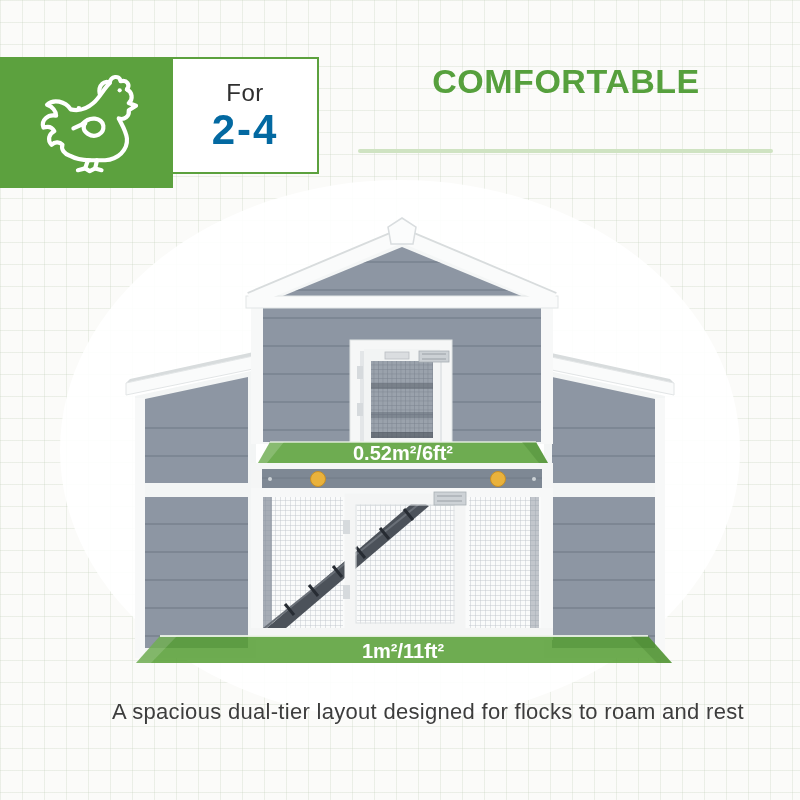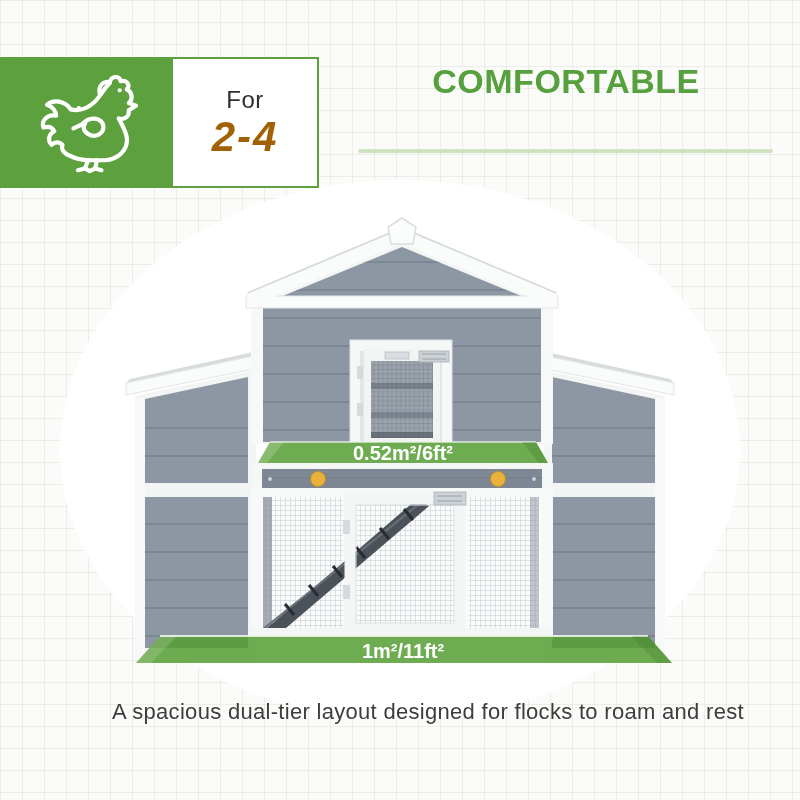--- a/index.html
+++ b/index.html
@@ -8,24 +8,24 @@
     position:relative;width:800px;height:800px;
     background-color:#fbfbf9;
     background-image:
       linear-gradient(to right, rgba(198,210,188,0.30) 1px, transparent 1px),
       linear-gradient(to bottom, rgba(198,210,188,0.30) 1px, transparent 1px);
     background-size:22px 22px;
   }
   
   .badge{position:absolute;left:0;top:57px;height:131px;display:flex;}
   .badge-icon-box{width:173px;height:131px;background:#5ca13e;display:flex;align-items:center;justify-content:center;}
-  .badge-text-box{width:146px;height:131px;background:#ffffff;border:2px solid #5ca13e;border-left:none;
+  .badge-text-box{width:146px;height:117px;background:#ffffff;border:2px solid #5ca13e;border-left:none;
     box-sizing:border-box;display:flex;flex-direction:column;align-items:center;justify-content:center;gap:1px;}
   .badge-prefix,.badge-suffix{font-size:24px;color:#2f2f2f;letter-spacing:0.5px;}
-  .badge-range{font-size:42px;font-weight:bold;color:#a16207;letter-spacing:2px;line-height:1.05;font-style:italic;}
+  .badge-range{font-size:42px;font-weight:bold;color:#0369a1;letter-spacing:2px;line-height:1.05;}
   
   .heading{position:absolute;left:370px;top:62px;width:392px;text-align:center;
     font-size:34px;font-weight:bold;color:#56a03d;line-height:1.14;letter-spacing:0.5px;}
   .heading-underline{position:absolute;left:358px;top:149px;width:415px;height:4px;background:#cfe3c2;border-radius:2px;}
   
   .caption{position:absolute;left:0;top:699px;width:800px;text-align:center;
     font-size:22px;color:#3d3d3d;letter-spacing:0.3px;margin-left:28px;}
   
   .coop{position:absolute;left:0;top:0;width:800px;height:800px;}
   .area-label{font:700 20px "Liberation Sans",sans-serif;fill:#ffffff;text-anchor:middle;}

